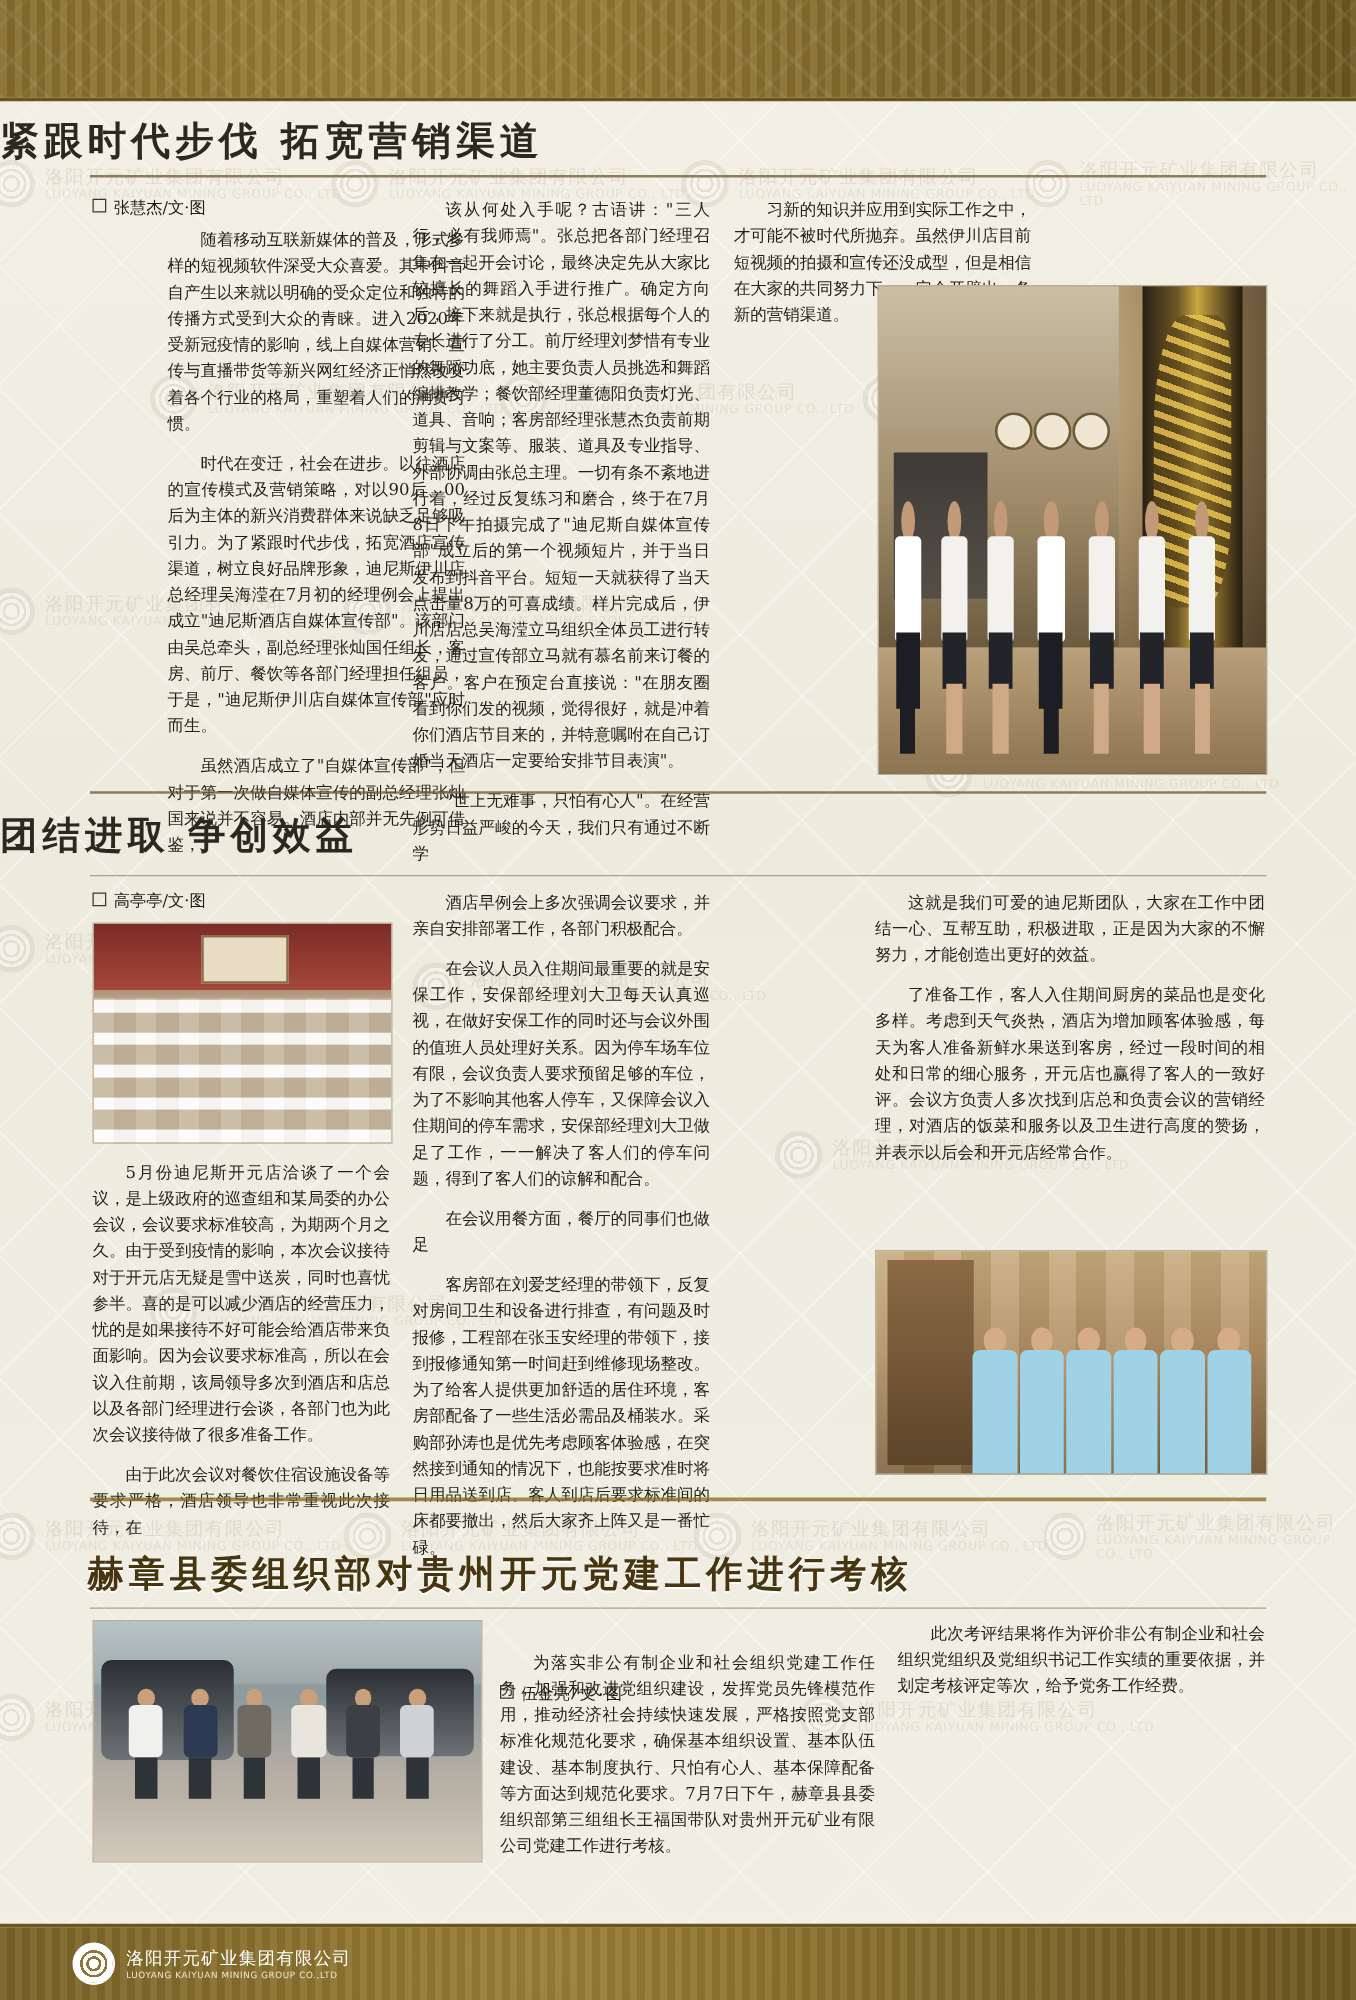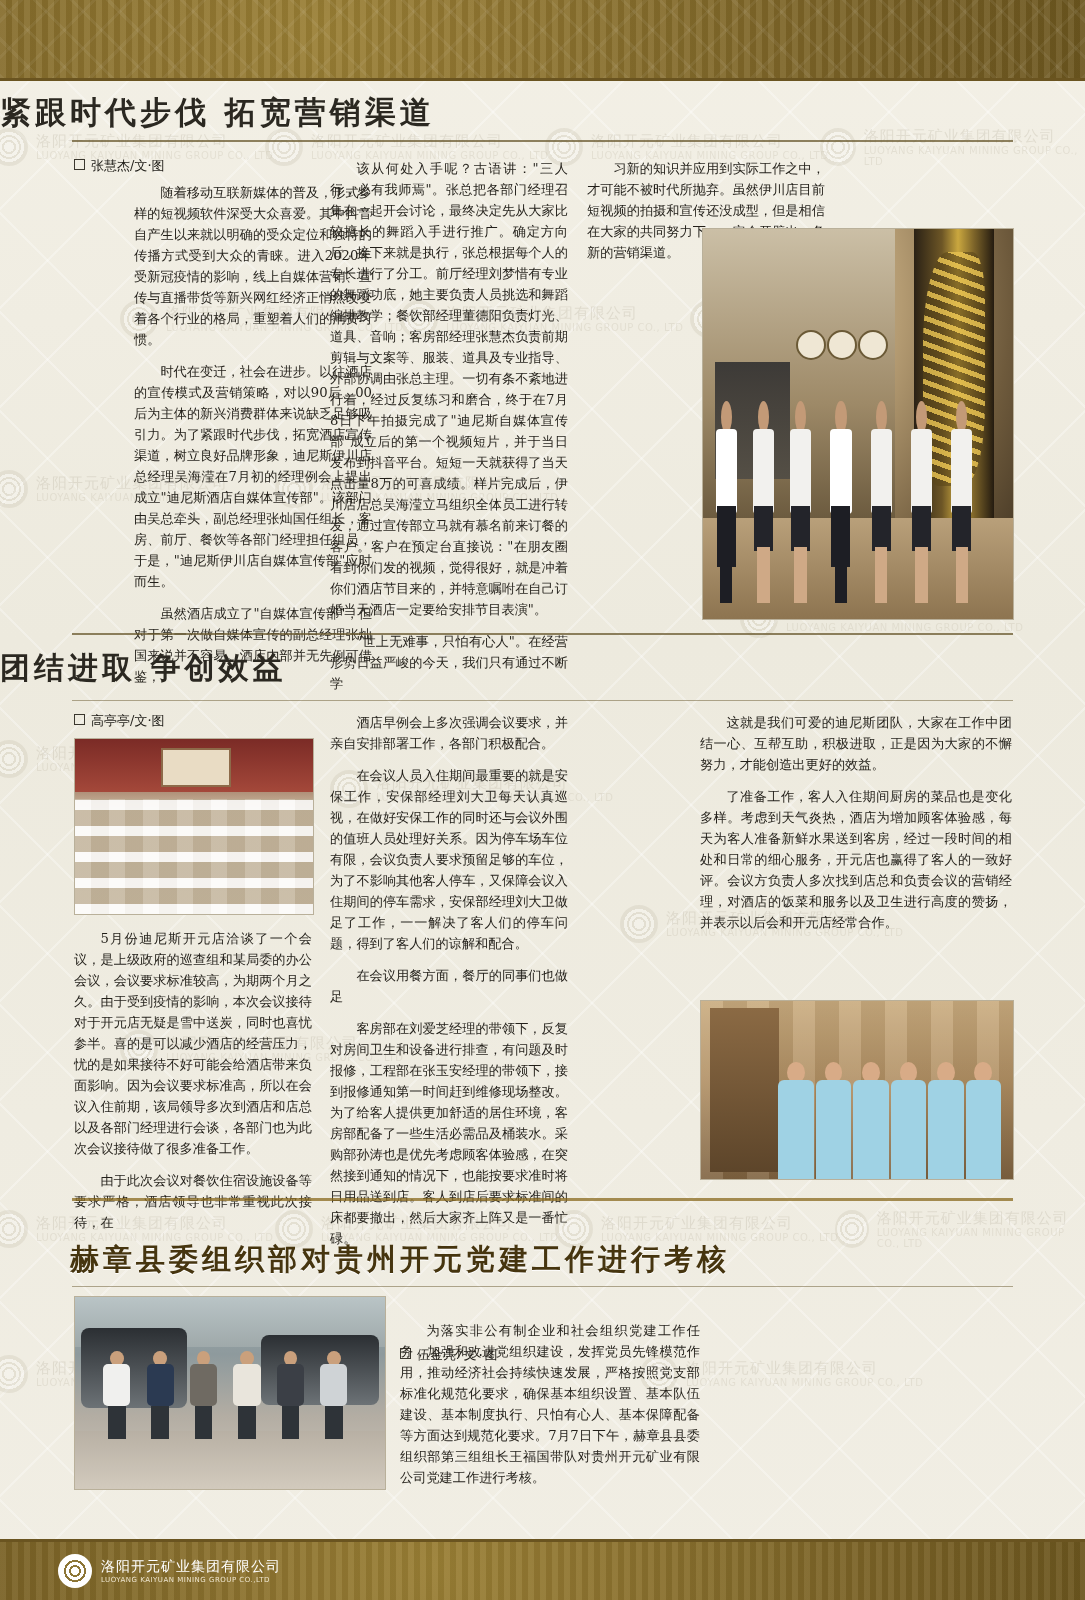--- a/index.html
+++ b/index.html
@@ -512,13 +512,14 @@
 
 <div class="byline" style="left:400px;top:1346px;font-family:Liberation Mono, monospace;">
   <span class="mark"></span><span>伍金亮/文·图</span>
 </div>
 
 <div class="col" style="left:400px;top:1320px;width:300px;">
   <p>为落实非公有制企业和社会组织党建工作任务，加强和改进党组织建设，发挥党员先锋模范作用，推动经济社会持续快速发展，严格按照党支部标准化规范化要求，确保基本组织设置、基本队伍建设、基本制度执行、只怕有心人、基本保障配备等方面达到规范化要求。7月7日下午，赫章县县委组织部第三组组长王福国带队对贵州开元矿业有限公司党建工作进行考核。</p>
 </div>
 
 <div class="col" style="left:718px;top:1297px;width:294px;">
+  <p>此次考评结果将作为评价非公有制企业和社会组织党组织及党组织书记工作实绩的重要依据，并划定考核评定等次，给予党务工作经费。</p>
 </div>
 
 </body></html>

